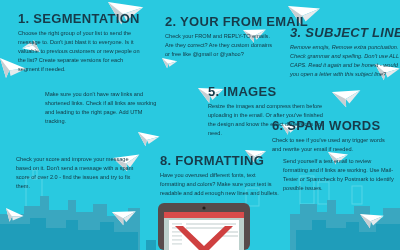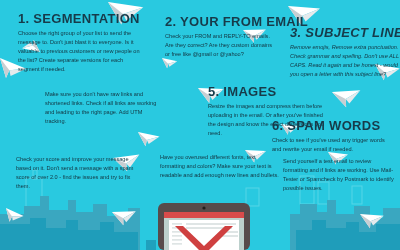--- a/index.html
+++ b/index.html
@@ -223,18 +223,19 @@
 <div class="tip" id="tip-6">
   <h3>6. SPAM WORDS</h3>
   <p>Check to see if you've used any trigger words and rewrite your email if needed.</p>
 </div>
 
 <div class="tip" id="tip-7">
   <p>Check your score and improve your message based on it. Don't send a message with a spam score of over 2.0 - find the issues and try to fix them.</p>
 </div>
 
 <div class="tip" id="tip-8">
+  <h3>8. FORMATTING</h3>
   <p>Have you overused different fonts, text formatting and colors? Make sure your text is readable and add enough new lines and bullets.</p>
 </div>
 
 <div class="tip" id="tip-9">
   <p>Send yourself a test email to review formatting and if links are working. Use Mail-Tester or Spamcheck by Postmark to identify possible issues.</p>
 </div>
 
 </body></html>

